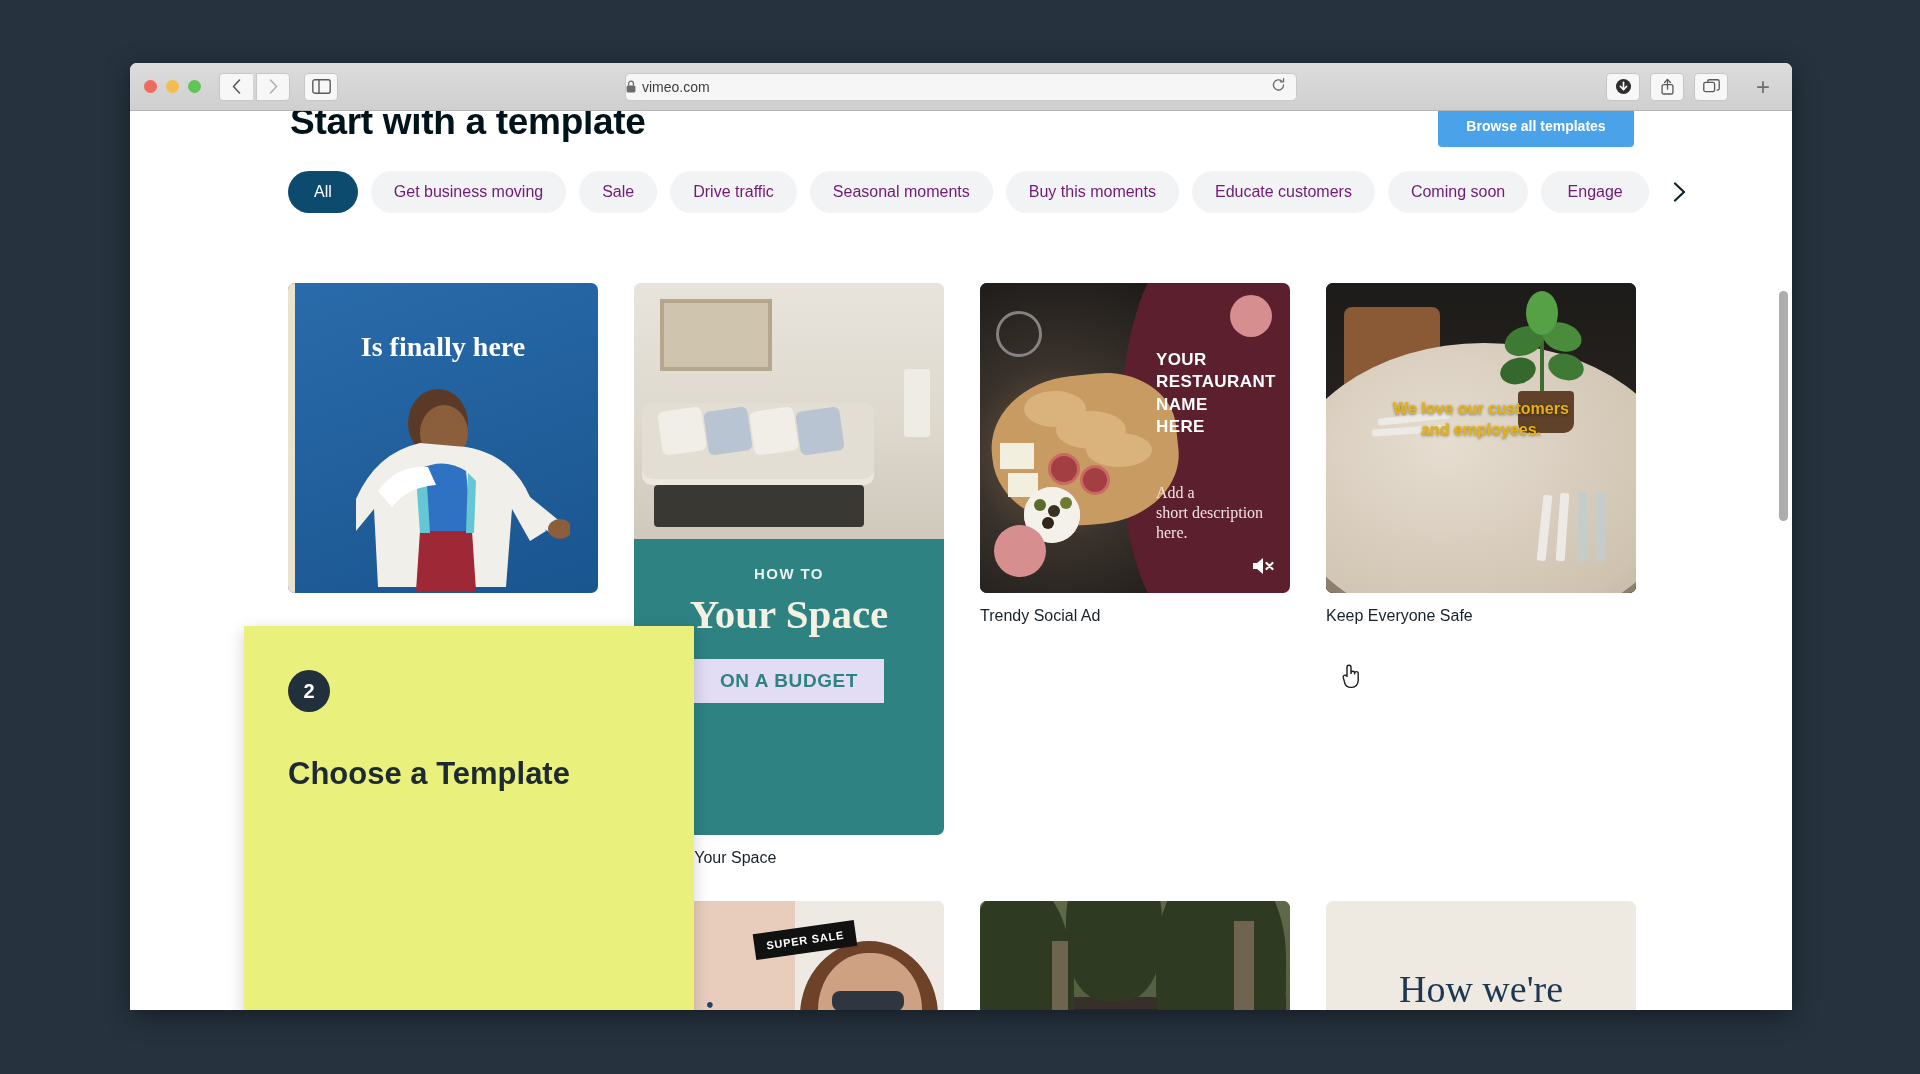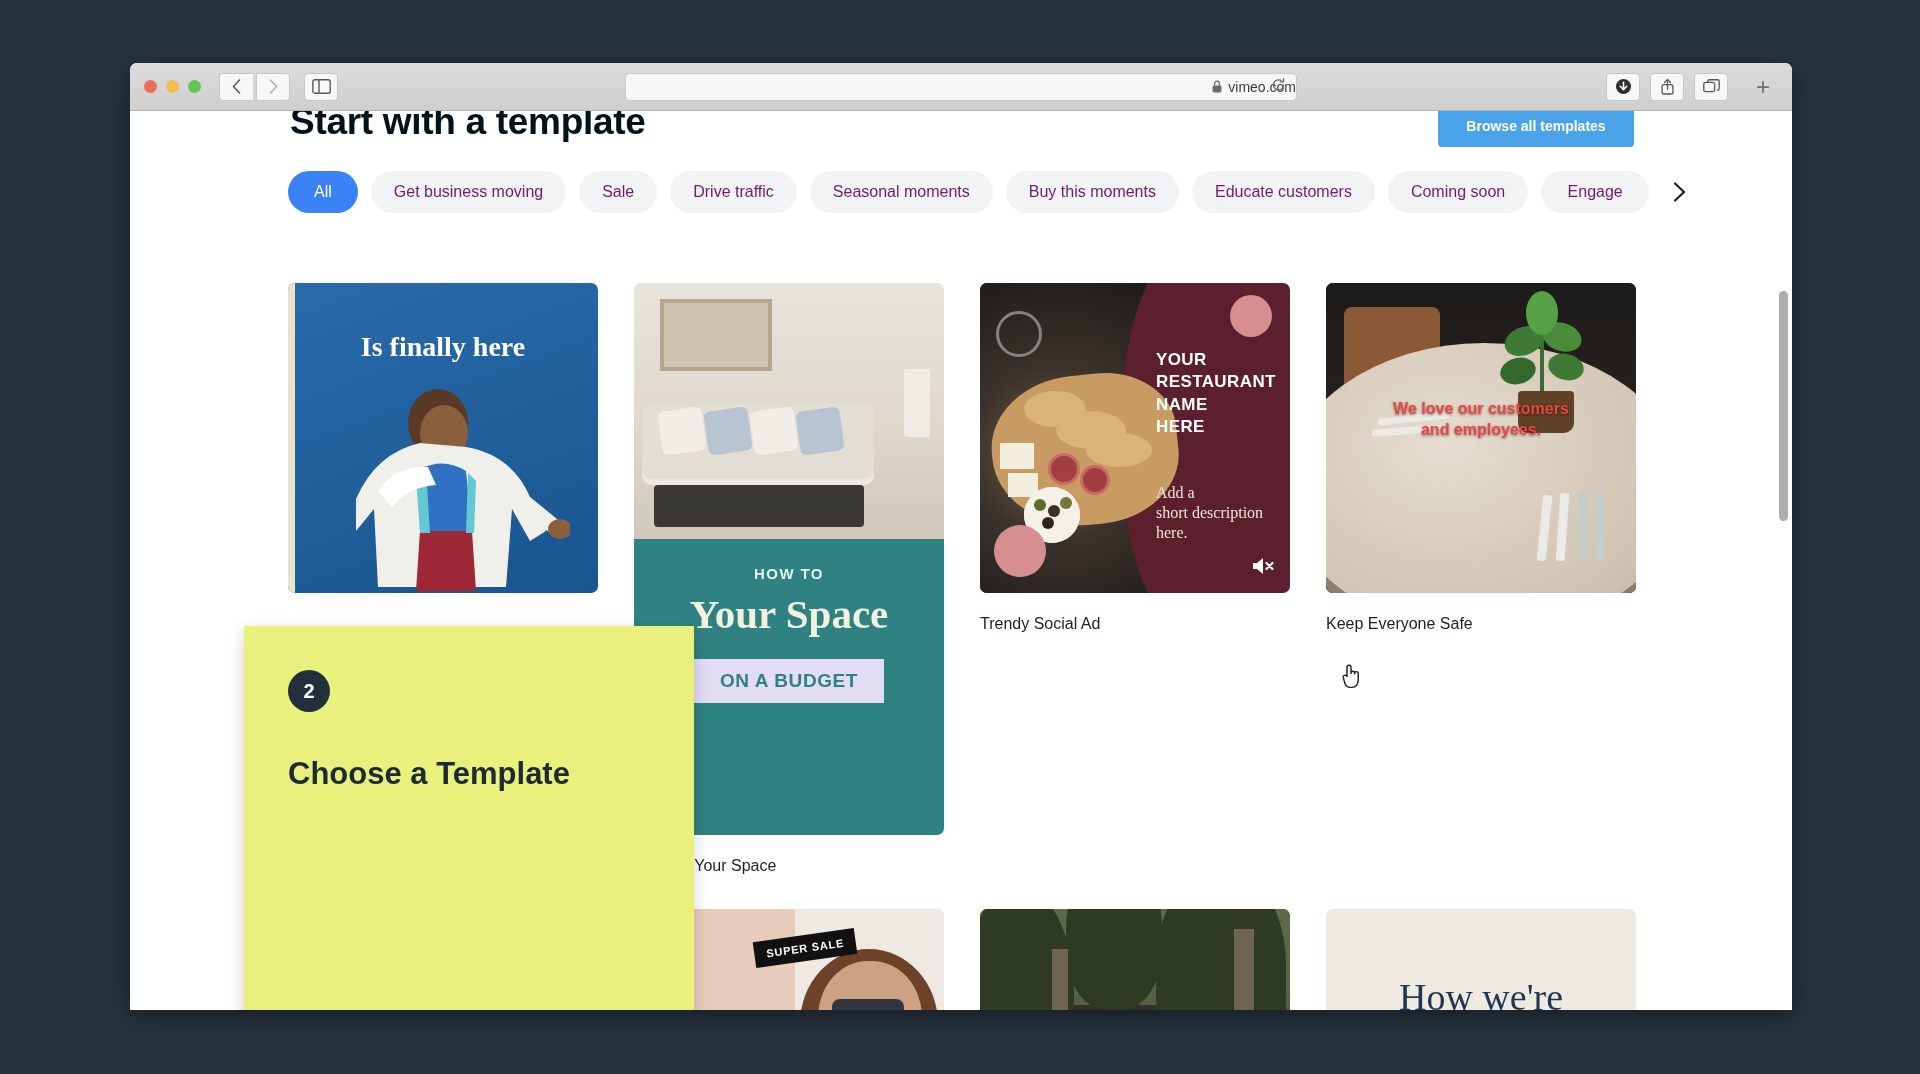--- a/index.html
+++ b/index.html
@@ -50,21 +50,21 @@
   .tbtn.joined-r { border-radius: 0 4px 4px 0; }
   .tbtn svg { display: block; }
 
   .urlbar {
     position: absolute;
     left: 50%; transform: translateX(-50%);
     width: 672px; height: 28px;
     background: #f6f6f6;
     border: 1px solid #c9c9c9;
     border-radius: 5px;
-    display: flex; align-items: center; justify-content: flex-end;
+    display: flex; align-items: center; justify-content: flex-start;
     gap: 6px;
   }
   .url-text { font-size: 14px; color: #3e3e3e; }
   .reload {
     position: absolute; right: 10px; top: 50%; transform: translateY(-50%);
     color: #6b6b6b;
   }
 
   .right-tools {
     margin-left: auto;
@@ -115,21 +115,21 @@
   .pill {
     height: 42px;
     padding: 0 23px;
     border-radius: 21px;
     background: #f2f3f4;
     color: #701a75;
     font-size: 16px;
     display: flex; align-items: center; justify-content: center;
     flex: 0 0 auto;
   }
-  .pill.active { background: #3b82f6; color: #ffffff; padding: 0 26px; }
+  .pill.active { background: #0c4a6e; color: #ffffff; padding: 0 26px; }
   .pill.clipped { width: 108px; padding: 0 20px; overflow: hidden; }
   .pill-arrow {
     flex: 0 0 auto;
     margin-left: 4px;
     width: 26px; height: 26px;
     display: flex; align-items: center; justify-content: center;
     color: #11222b;
   }
 
   
@@ -146,21 +146,21 @@
     position: relative;
     width: 310px;
     border-radius: 7px;
     overflow: hidden;
     background: #ddd;
   }
   .thumb.sq { height: 310px; }
   .thumb.tall { height: 552px; }
   .thumb.tall2 { height: 555px; }
   .card-label {
-    margin-top: 22px;
+    margin-top: 14px;
     font-size: 16px; color: #17222a;
   }
 
   
   .t1 { background: linear-gradient(160deg,#2a6bab,#19558f); padding-left: 20px; }
   .t1 .ribbon { position:absolute; left:0; top:0; bottom:0; width:7px; background:#e9e2cd; }
   .t1 .headline {
     position: absolute; top: 48px; left: 0; right: 0;
     text-align: center;
     font-family: "Liberation Serif", serif;
@@ -262,21 +262,21 @@
     box-shadow: 0 14px 0 #8c7f6e;
   }
   .t4 .chair { position:absolute; left:18px; top:24px; width:96px; height:80px;
     background:#8a5a37; border-radius:8px 8px 0 0; }
   .t4 .plant { position:absolute; right:44px; top:4px; width:100px; height:120px; }
   .t4 .pot { position:absolute; right:62px; top:108px; width:56px; height:42px;
     background:#5f4228; border-radius:4px 4px 10px 10px; }
   .t4 .cutlery { position:absolute; background:#eceae6; border-radius:2px; }
   .t4 .caption {
     position:absolute; left:0; right:0; top: 116px;
-    text-align:center; color:#ef4444; font-weight:700; font-size:16px; line-height:1.3;
+    text-align:center; color:#eab308; font-weight:700; font-size:16px; line-height:1.3;
     text-shadow: 0 1px 3px rgba(0,0,0,.5);
   }
 
   
   .t5 { background:#3c4430; }
   .t5 .sky { position:absolute; inset:0; background: linear-gradient(#5e6a4a,#41492f); }
   .t5 .cabin { position:absolute; left:26px; top:108px; right:10px; height:146px;
     background:#2a2420; }
   .t5 .cabinroof { position:absolute; left:12px; top:96px; right:4px; height:22px;
     background:#37302a; }

